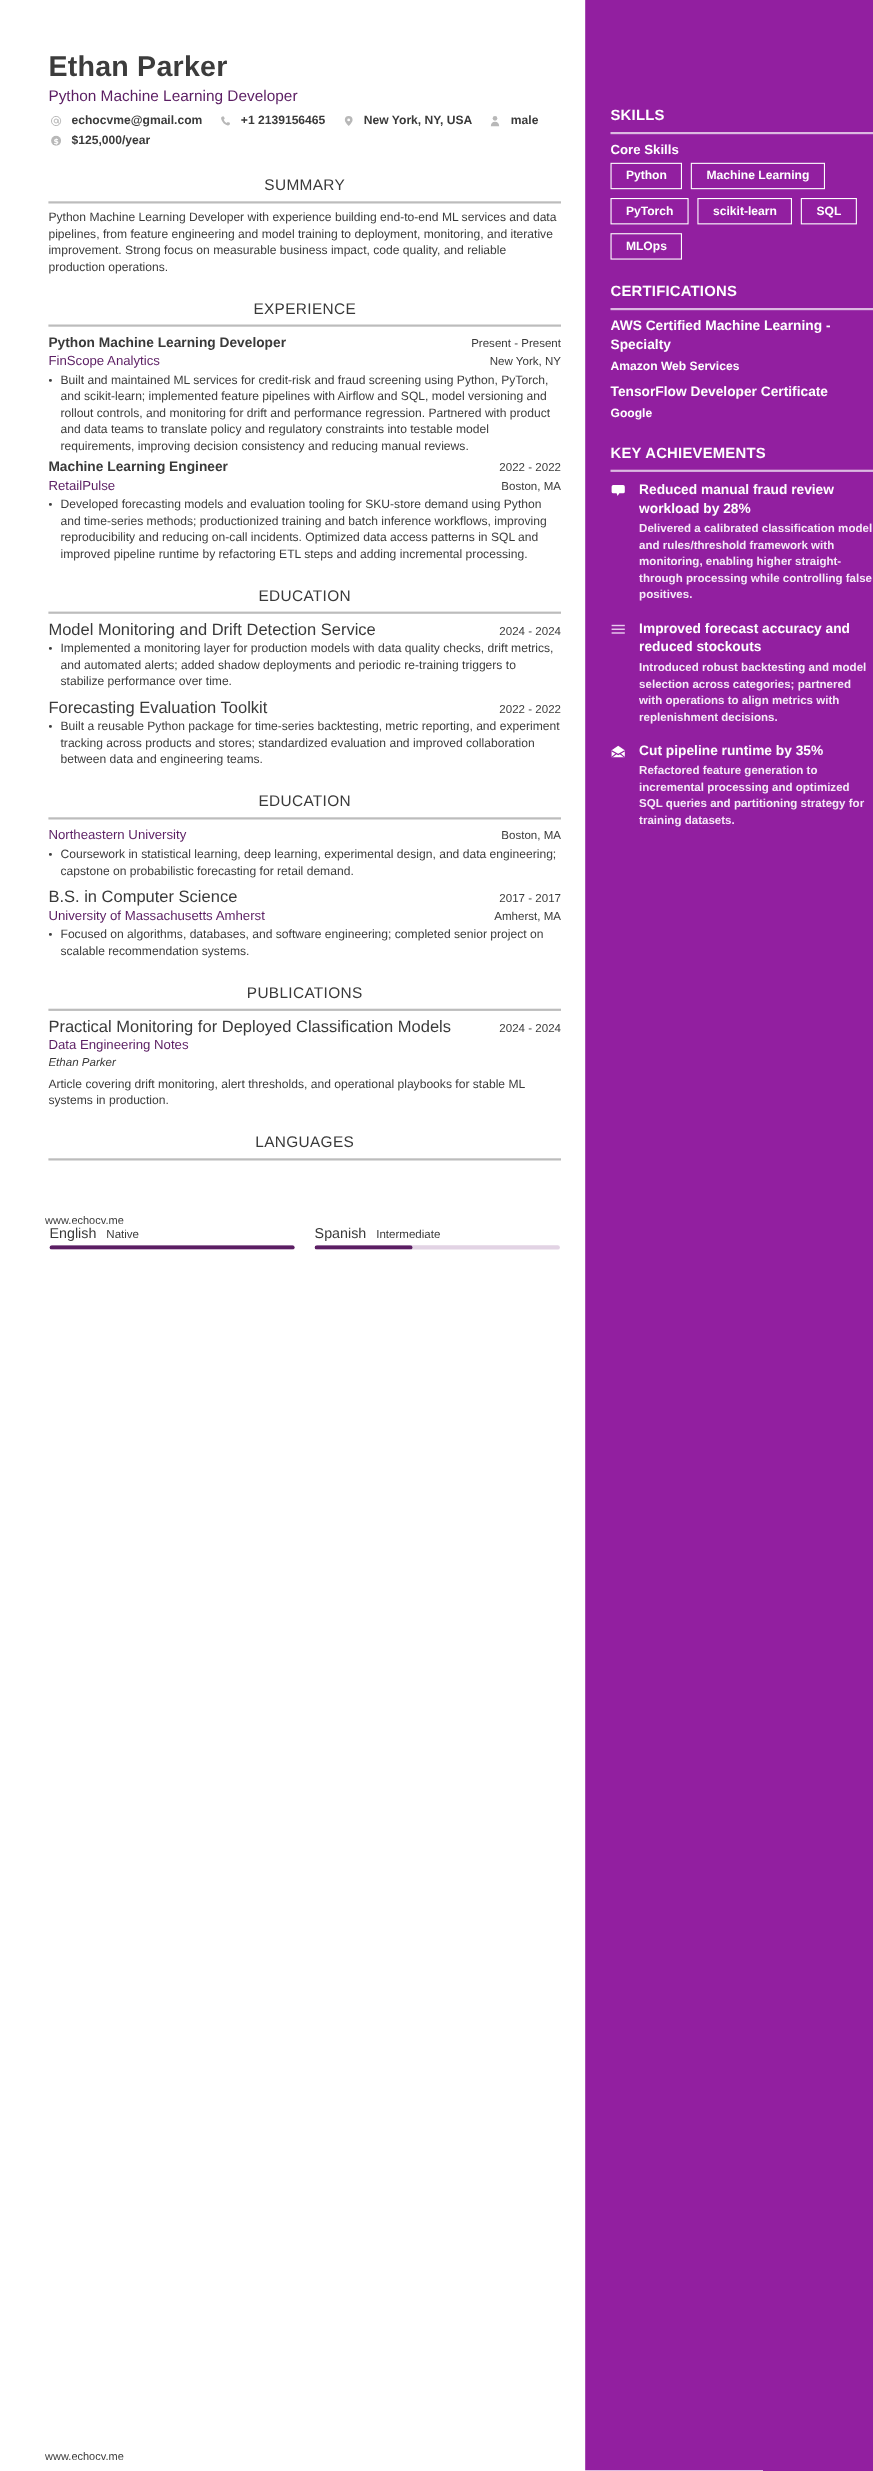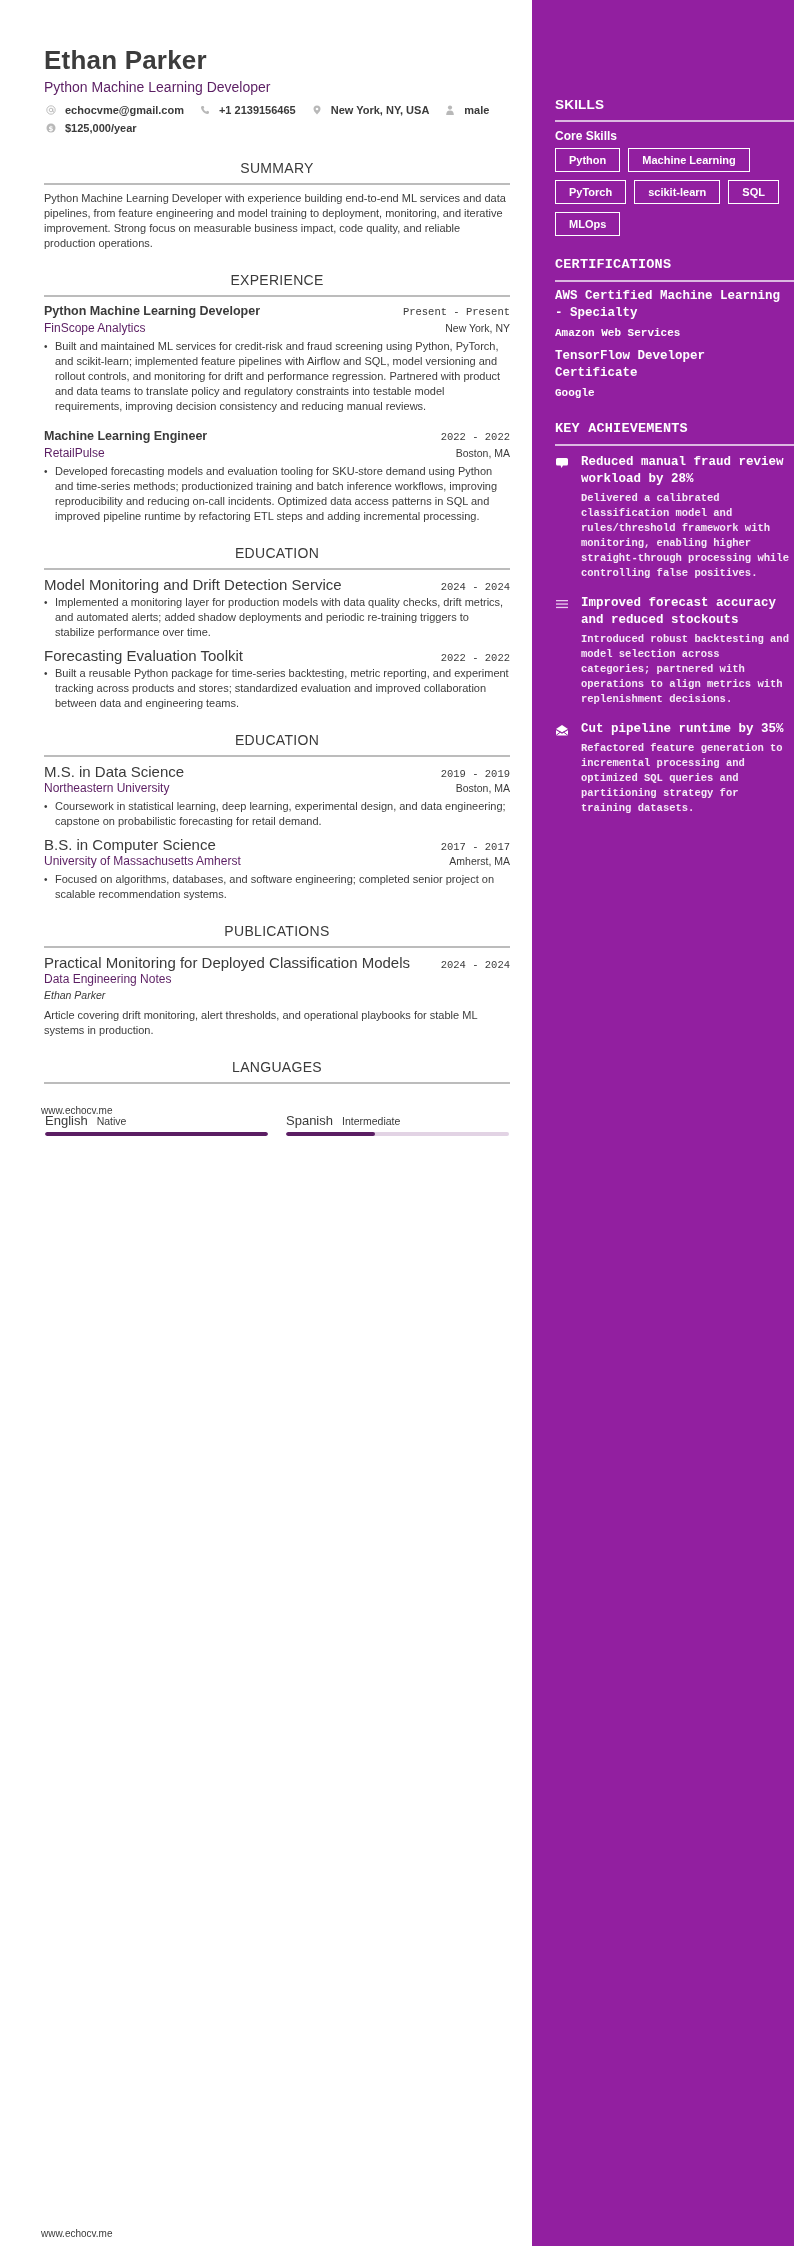--- a/index.html
+++ b/index.html
@@ -20,41 +20,41 @@
 
   .section { margin-top: 20px; }
   .section-title { font-size: 14px; color: #3a3a3a; letter-spacing: 0.3px; line-height: 18px; padding-bottom: 6px; border-bottom: 2px solid #bcbcbc; text-align: center; }
   .summary-text { font-size: 11px; line-height: 15px; color: #3c3c3c; margin-top: 6px; }
 
   .entry { margin-top: 6px; }
   .entry + .entry { margin-top: 7px; }
   .row { display: flex; justify-content: space-between; align-items: baseline; }
   .entry-title-b { font-size: 12.5px; font-weight: bold; color: #3a3a3a; line-height: 17px; }
   .entry-title { font-size: 15px; color: #3a3a3a; line-height: 17px; }
-  .date { font-size: 10.5px; color: #3a3a3a; white-space: nowrap; font-family: Liberation Mono, monospace; }
+  .date { font-size: 10.5px; color: #3a3a3a; white-space: nowrap; }
   .org { font-size: 12px; color: #5b1e63; line-height: 17px; }
   .loc { font-size: 10.5px; color: #3a3a3a; white-space: nowrap; }
   .bullets { list-style: none; margin-top: 2px; }
   .bullets li { position: relative; padding-left: 11px; font-size: 11px; line-height: 15px; color: #3c3c3c; }
   .bullets li::before { content: "•"; position: absolute; left: 0; top: 0; font-size: 10px; color: #3c3c3c; }
   .authors { font-size: 10.5px; font-style: italic; color: #3a3a3a; line-height: 15px; }
   .pub-desc { font-size: 11px; line-height: 15px; color: #3c3c3c; margin-top: 5px; }
 
   .watermark-mid { position: absolute; left: 41px; top: 1105px; font-size: 10px; color: #3a3a3a; }
   .languages { position: absolute; left: 45px; top: 1113px; width: 464px; display: flex; justify-content: space-between; }
   .lang { width: 223px; }
   .lang-head { display: flex; align-items: baseline; }
   .lang-name { font-size: 13px; color: #3a3a3a; margin-right: 9px; line-height: 16px; }
   .lang-level { font-size: 10.5px; color: #3a3a3a; }
   .lang-bar { margin-top: 3px; height: 4px; border-radius: 2px; background: #e2d3e4; position: relative; overflow: hidden; }
   .lang-fill { position: absolute; left: 0; top: 0; bottom: 0; background: #5b1e63; border-radius: 2px; }
   .watermark-bottom { position: absolute; left: 41px; top: 2228px; font-size: 10px; color: #3a3a3a; }
 
   .sb-title { font-size: 13.5px; font-weight: bold; color: #ffffff; line-height: 18px; padding-bottom: 6px; border-bottom: 2px solid #dcb9e1; letter-spacing: 0.2px; }
-  .sb-section + .sb-section { margin-top: 20px; font-family: Liberation Mono, monospace; }
+  .sb-section + .sb-section { margin-top: 20px; }
   .sb-sub { font-size: 12px; font-weight: bold; margin-top: 6px; line-height: 16px; }
   .chips { display: flex; flex-wrap: wrap; margin-top: 4px; }
   .chip { border: 1.5px solid #ffffff; padding: 4px 13px; font-size: 11px; font-weight: bold; margin: 0 8px 8px 0; line-height: 14px; }
 
   .cert { margin-top: 6px; }
   .cert + .cert { margin-top: 8px; }
   .cert-name { font-size: 12.5px; font-weight: bold; line-height: 17px; }
   .cert-issuer { font-size: 11px; font-weight: bold; margin-top: 4px; line-height: 14px; }
 
   .ach { display: flex; margin-top: 8px; }
@@ -140,21 +140,21 @@
           <span class="date">Present - Present</span>
         </div>
         <div class="row">
           <span class="org">FinScope Analytics</span>
           <span class="loc">New York, NY</span>
         </div>
         <ul class="bullets">
           <li>Built and maintained ML services for credit-risk and fraud screening using Python, PyTorch, and scikit-learn; implemented feature pipelines with Airflow and SQL, model versioning and rollout controls, and monitoring for drift and performance regression. Partnered with product and data teams to translate policy and regulatory constraints into testable model requirements, improving decision consistency and reducing manual reviews.</li>
         </ul>
       </div>
-      <div class="entry" style="margin-top:14px;">
+      <div class="entry" style="margin-top:2px;">
         <div class="row">
           <span class="entry-title-b">Machine Learning Engineer</span>
           <span class="date">2022 - 2022</span>
         </div>
         <div class="row">
           <span class="org">RetailPulse</span>
           <span class="loc">Boston, MA</span>
         </div>
         <ul class="bullets">
           <li>Developed forecasting models and evaluation tooling for SKU-store demand using Python and time-series methods; productionized training and batch inference workflows, improving reproducibility and reducing on-call incidents. Optimized data access patterns in SQL and improved pipeline runtime by refactoring ETL steps and adding incremental processing.</li>
@@ -180,24 +180,20 @@
         </div>
         <ul class="bullets">
           <li>Built a reusable Python package for time-series backtesting, metric reporting, and experiment tracking across products and stores; standardized evaluation and improved collaboration between data and engineering teams.</li>
         </ul>
       </div>
     </div>
 
     <div class="section">
       <div class="section-title">EDUCATION</div>
       <div class="entry">
-        <div class="row">
-          <span class="entry-title">M.S. in Data Science</span>
-          <span class="date">2019 - 2019</span>
-        </div>
         <div class="row">
           <span class="org">Northeastern University</span>
           <span class="loc">Boston, MA</span>
         </div>
         <ul class="bullets">
           <li>Coursework in statistical learning, deep learning, experimental design, and data engineering; capstone on probabilistic forecasting for retail demand.</li>
         </ul>
       </div>
       <div class="entry">
         <div class="row">

